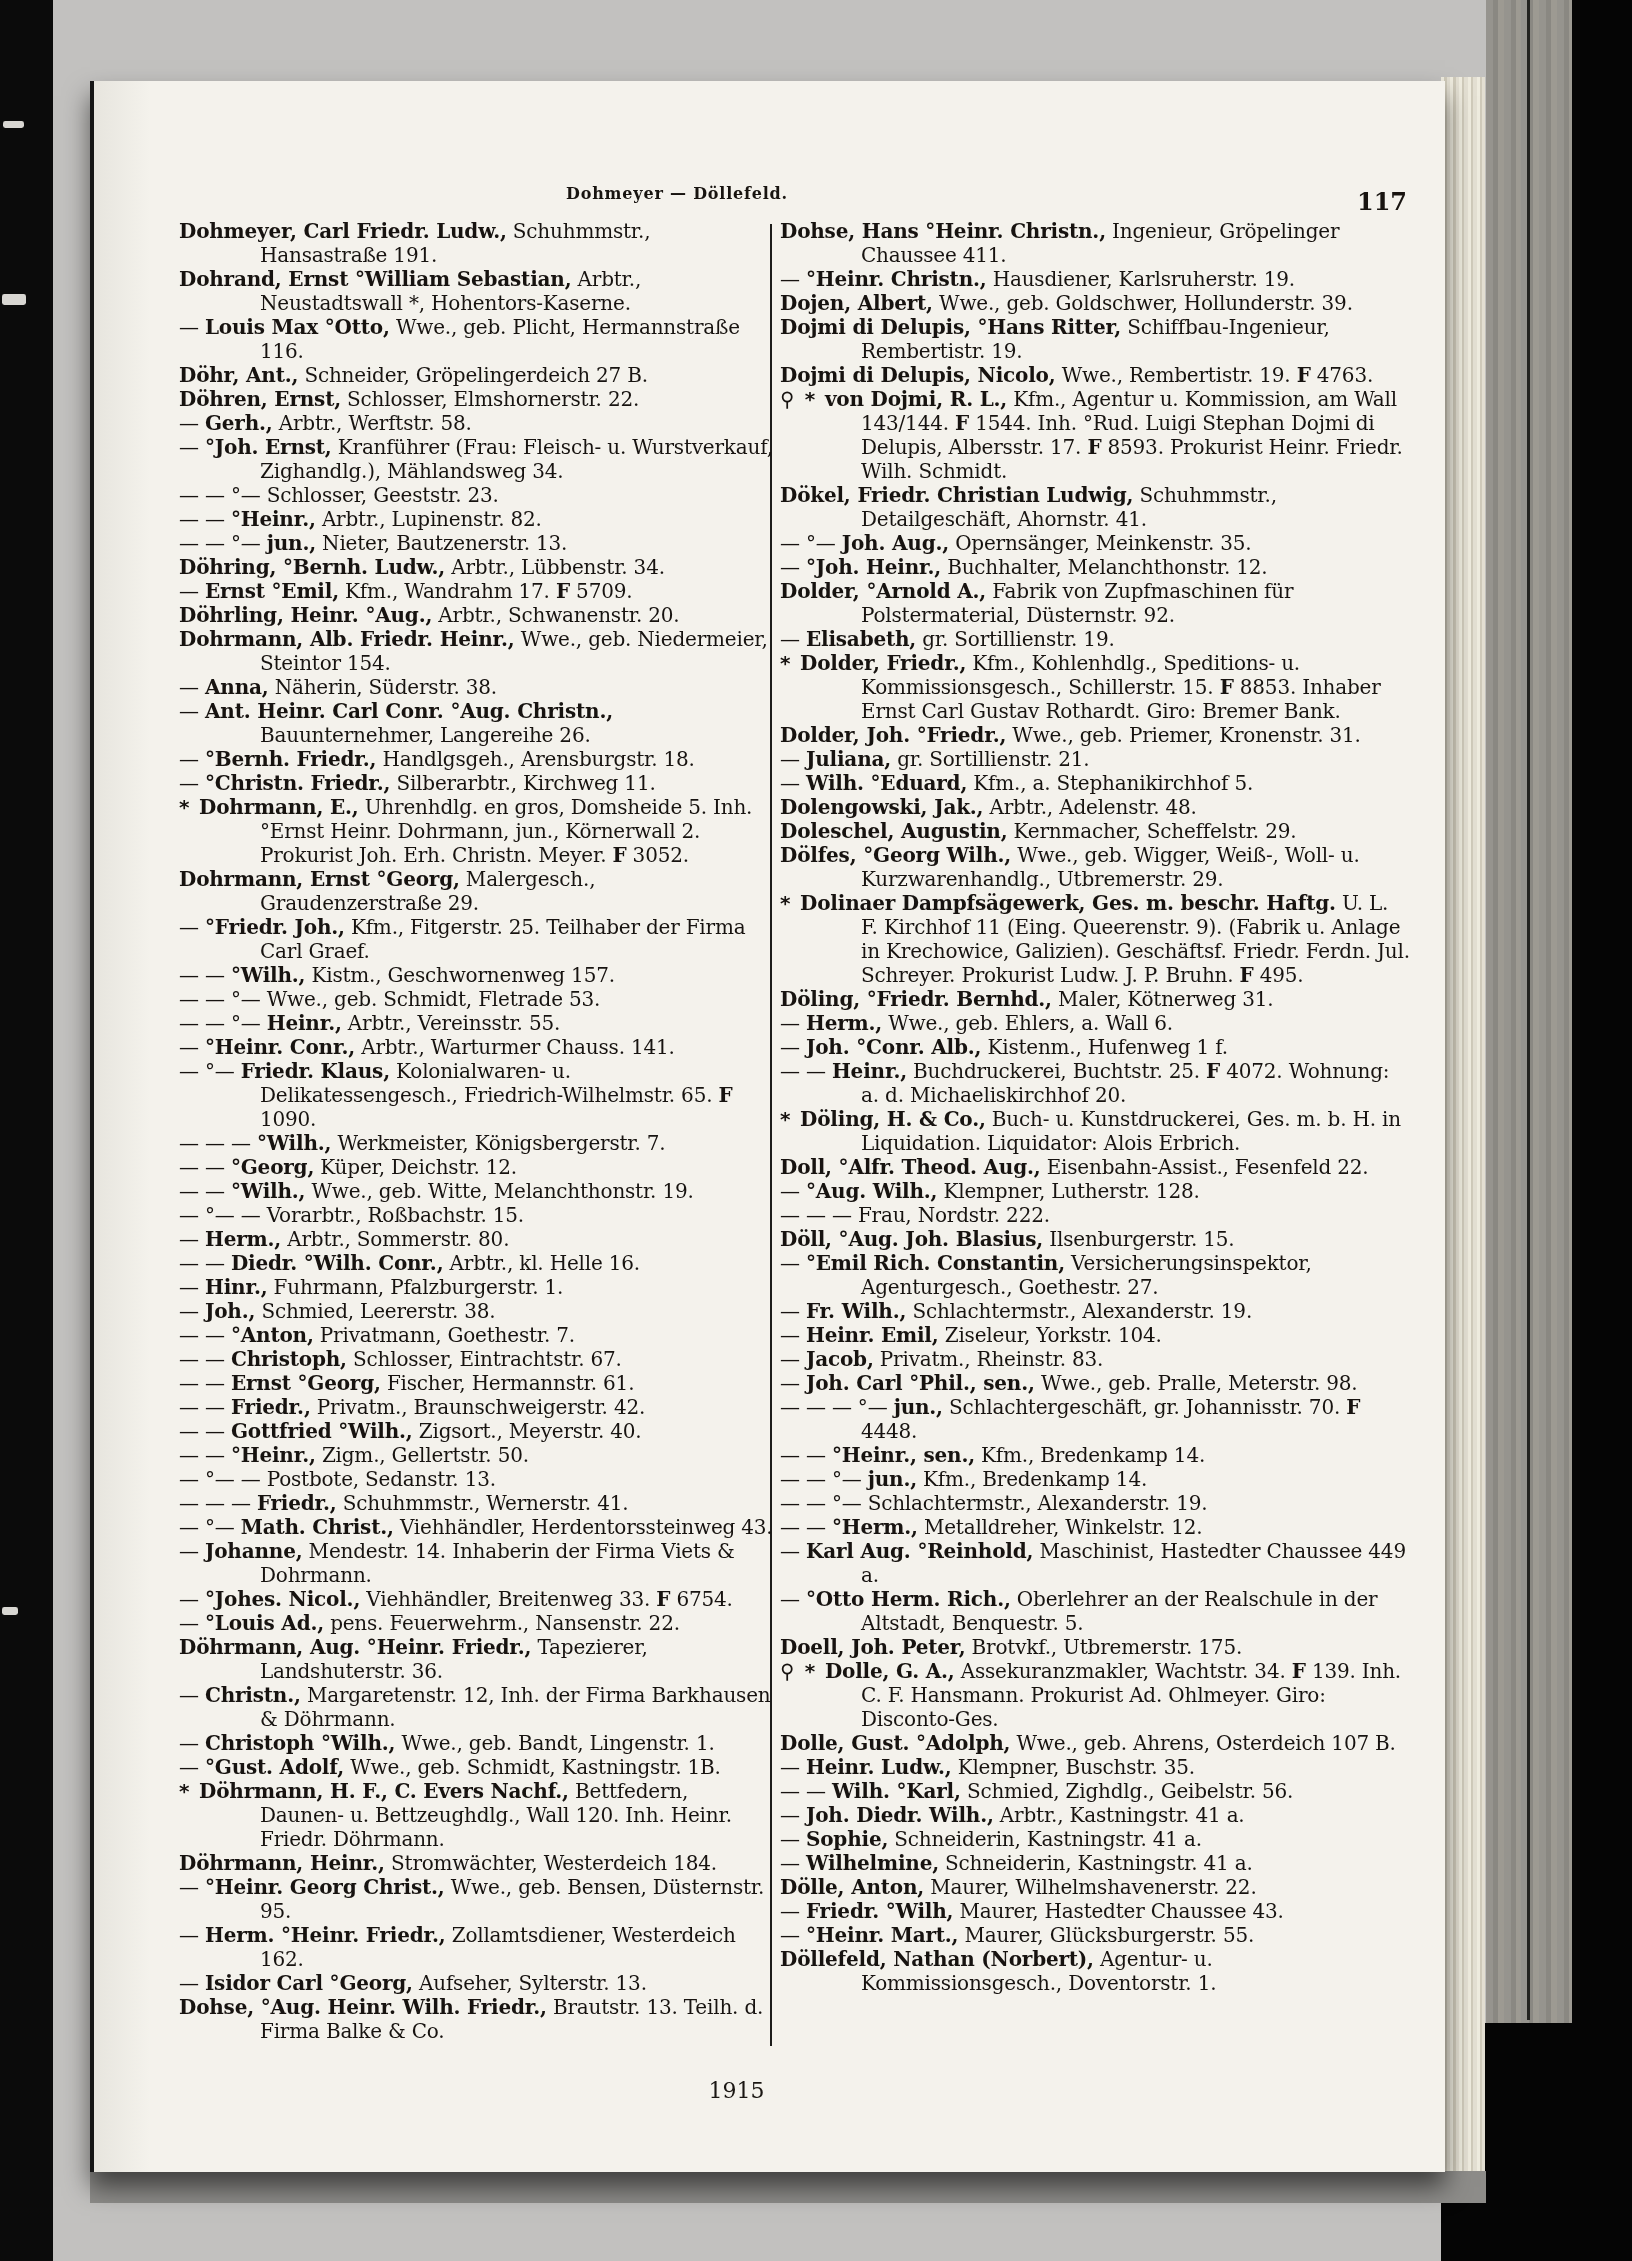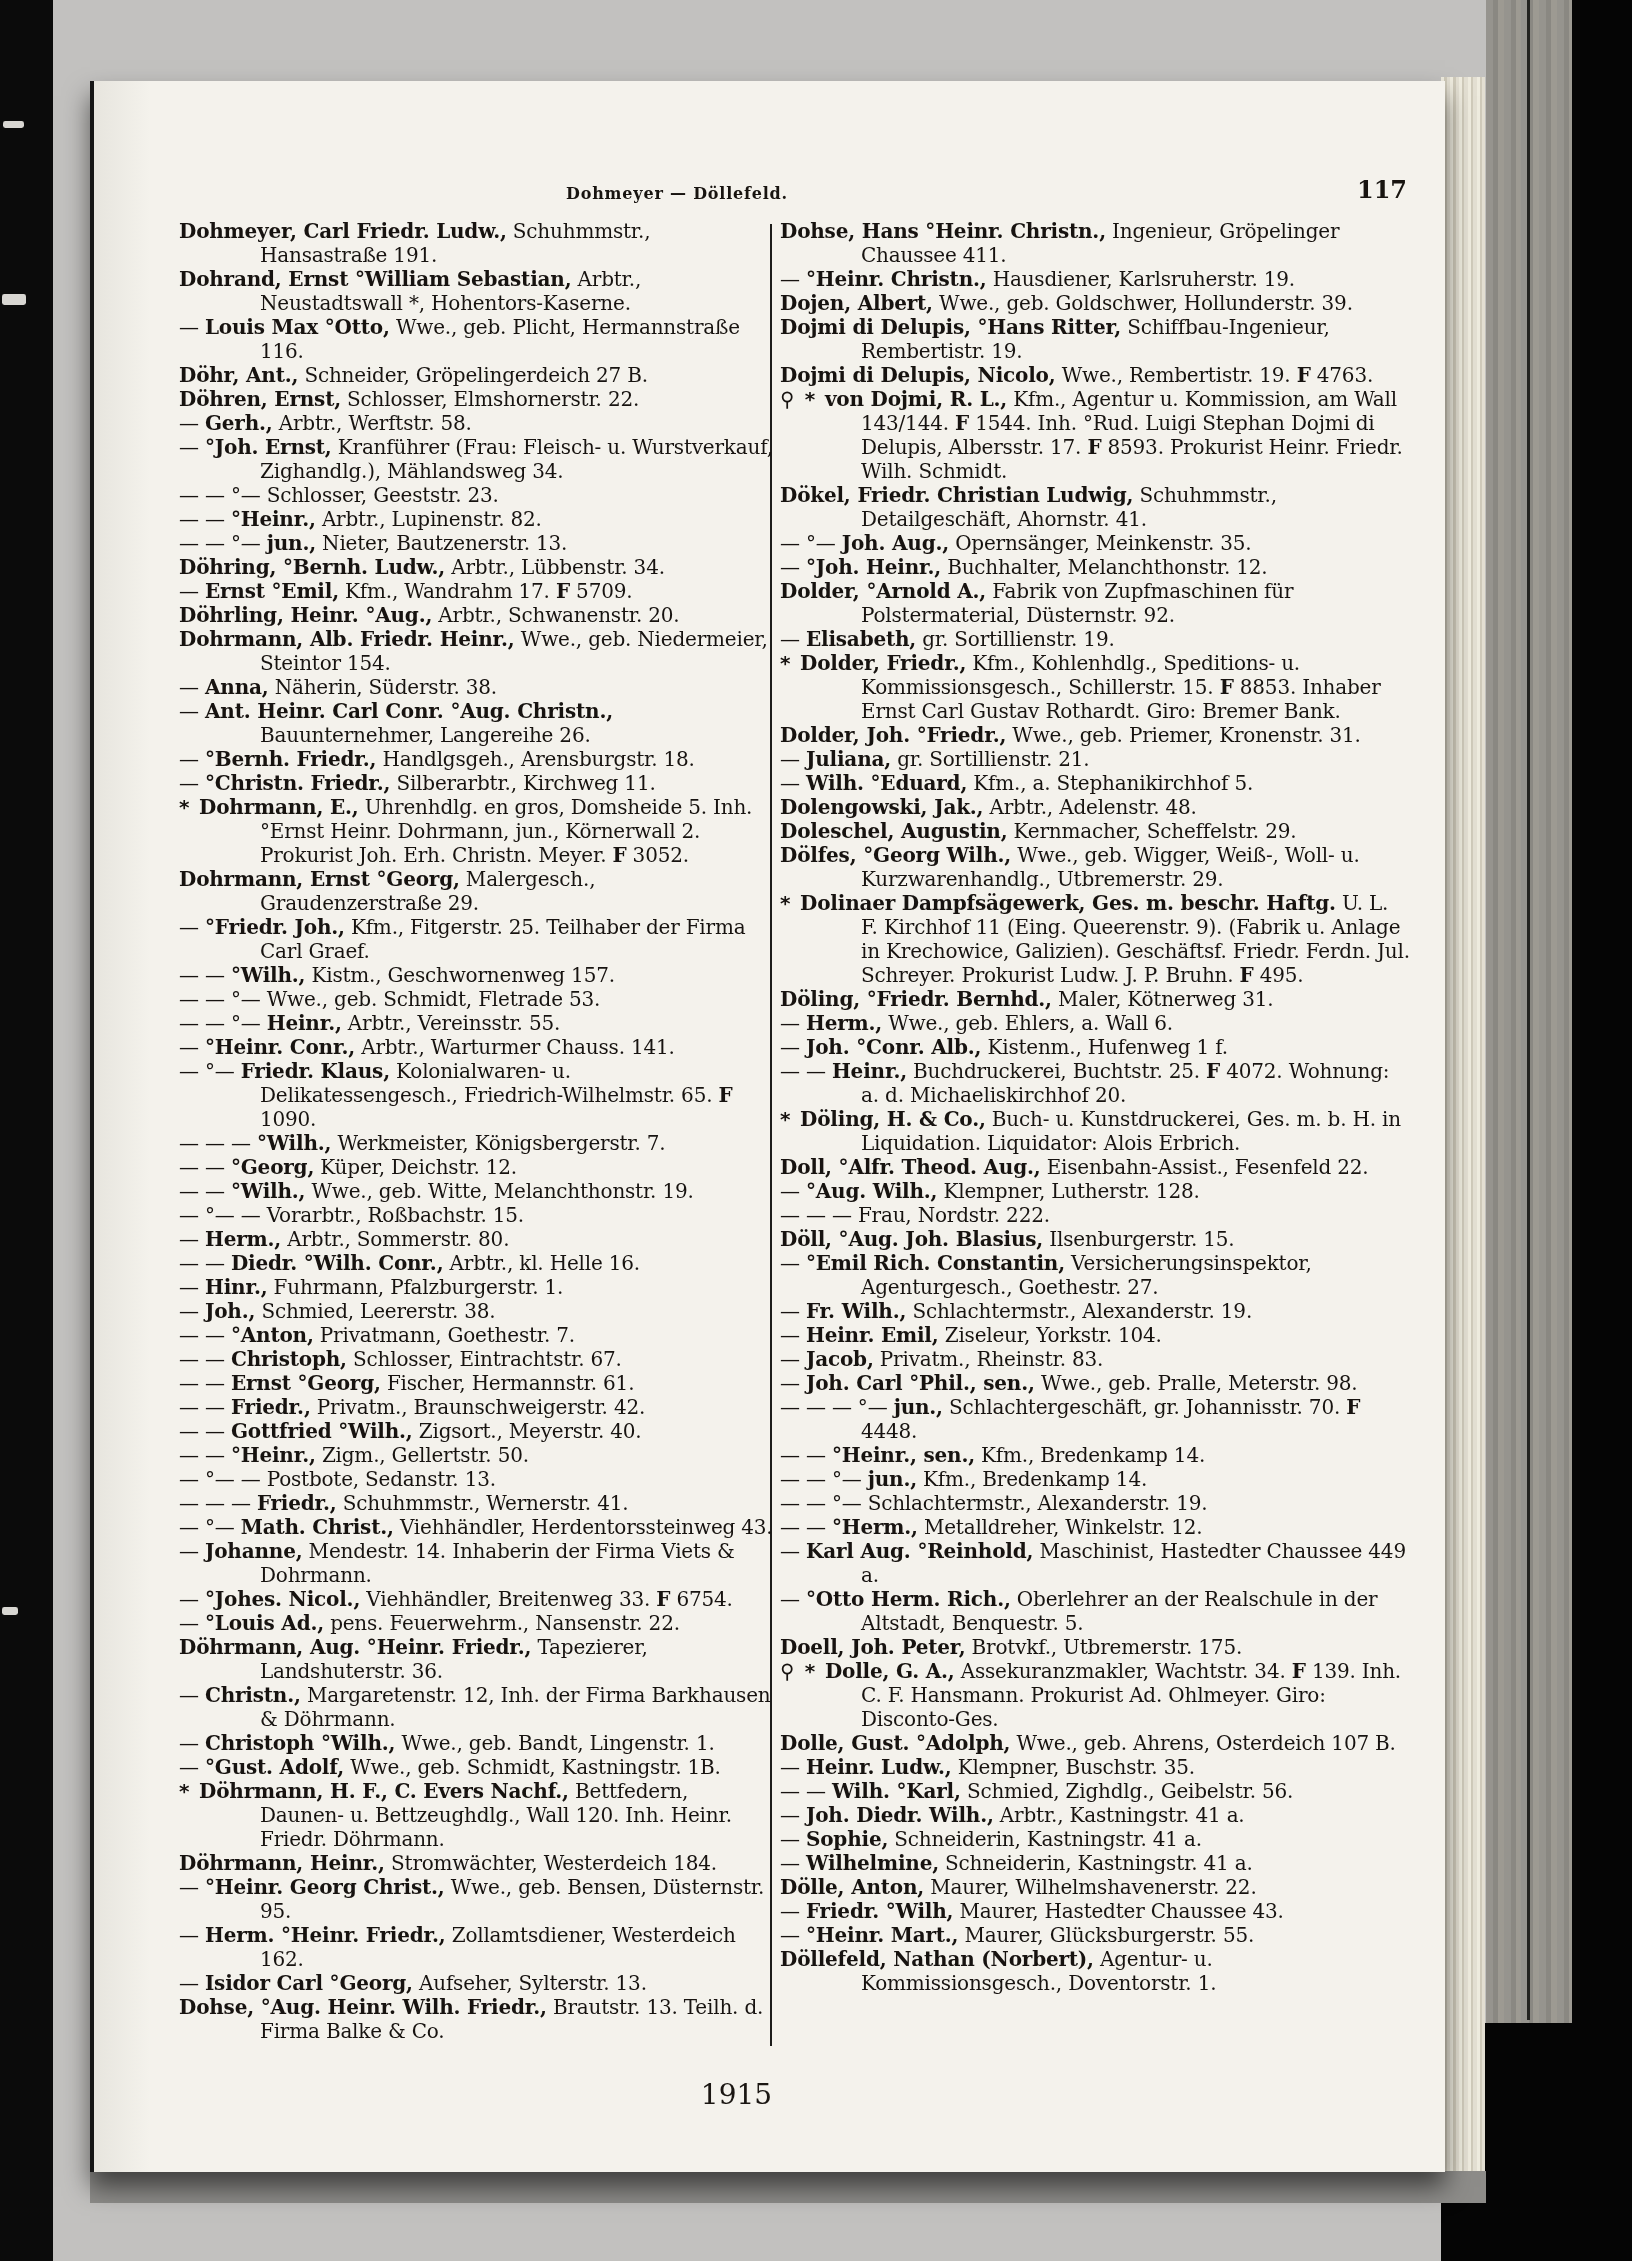--- a/index.html
+++ b/index.html
@@ -27,26 +27,26 @@
     background:linear-gradient(90deg,#e7e5de 0,#f4f2ec 56px,#f4f2ec 100%);
     border-left:4px solid #161616;
     box-shadow:0 14.5px 24px rgba(0,0,0,0.55);
   }
   .page-shadow-bottom{position:absolute;left:90px;top:2171px;width:1396px;height:32px;background:#8d8c89;}
   .page-header-title{
     position:absolute;left:234px;top:184px;width:886px;text-align:center;
     font-size:16px;font-weight:bold;color:#181410;letter-spacing:0.8px;
   }
   .page-number{
-    position:absolute;left:1346px;top:175px;width:72px;text-align:center;
+    position:absolute;left:1346px;top:187px;width:72px;text-align:center;
     font-size:24px;font-weight:bold;color:#181410;
   }
   .page-footer-year{
     position:absolute;left:668px;top:2078px;width:137px;text-align:center;
-    font-size:28px;color:#1a1612;
+    font-size:22px;color:#1a1612;
   }
   .column-divider{position:absolute;left:770px;top:224px;width:1.6px;height:1822px;background:#1d1d1b;}
   .col{position:absolute;top:219px;color:#171310;}
   .col-left{left:179px;width:594px;}
   .col-right{left:780px;width:631px;}
   p.entry{
     margin:0;padding-left:81px;text-indent:-81px;
     font-size:20px;line-height:24px;letter-spacing:-0.2px;
   }
   p.entry .b{font-weight:bold;}

